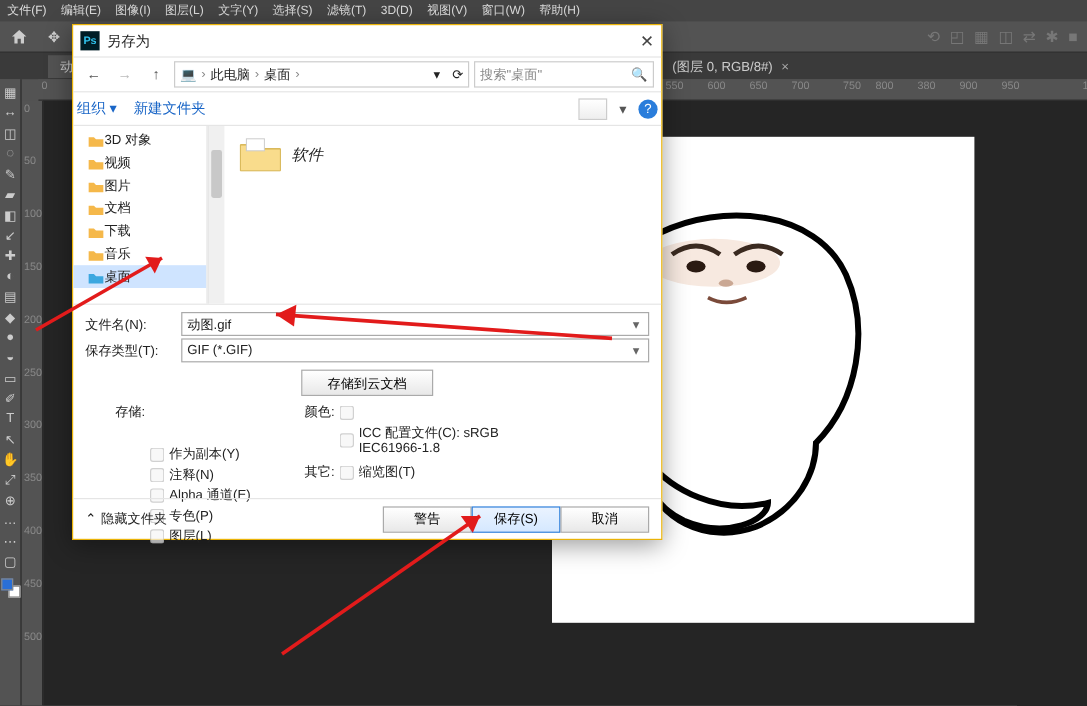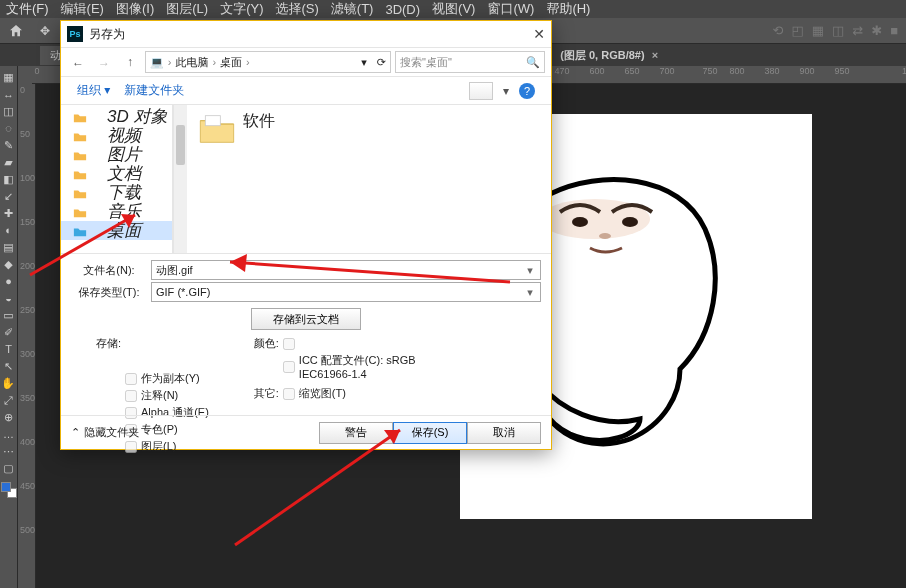--- a/index.html
+++ b/index.html
@@ -1,19 +1,19 @@
 <!DOCTYPE html>
 <html><head>
 <meta charset="utf-8">
 <style>
   * { margin: 0; padding: 0; box-sizing: border-box; font-family: "Microsoft YaHei", Arial, sans-serif; }
   body { background: #535353; width: 906px; height: 588px; overflow: hidden; position: relative; }
 
   
-  .ps-menu { height: 18px; background: #454545; display: flex; align-items: center; font-size: 13px; color: #ddd; padding-left: 6px; gap: 12px; }
+  .ps-menu { height: 18px; background: #454545; display: flex; align-items: center; font-size: 10px; color: #ddd; padding-left: 6px; gap: 12px; }
   .ps-menu span { cursor: default; }
 
   
   .ps-optbar { height: 26px; background: #535353; display: flex; align-items: center; gap: 14px; padding-left: 6px; color: #bbb; font-size: 12px; border-bottom: 1px solid #2a2a2a; }
   .ps-home { width: 20px; height: 20px; display:flex;align-items:center;justify-content:center; }
   .ps-home svg { fill:#ccc; }
   .opt-icons { margin-left:auto; margin-right:8px; display:flex; gap:8px; color:#777;}
   .opt-icons span{font-size:13px;}
 
   
@@ -44,39 +44,39 @@
   
   .dialog { position:absolute; left:60px; top:20px; width:492px; height:430px; background:#fff; border:1px solid #eab308; box-shadow:0 4px 20px rgba(0,0,0,.4); font-size:12px; color:#222;}
   .dlg-title{height:26px; display:flex; align-items:center; padding:0 6px; gap:6px;}
   .dlg-title .ps-ico{width:16px;height:16px;background:#001d26;color:#31c5f0;font-size:9px;font-weight:bold;display:flex;align-items:center;justify-content:center;}
   .dlg-title .close{margin-left:auto;font-size:14px;cursor:pointer;color:#444;}
   .dlg-nav{height:30px;border-top:1px solid #e5e5e5;border-bottom:1px solid #e5e5e5;display:flex;align-items:center;gap:4px;padding:0 6px;}
   .nav-btn{width:22px;height:22px;display:flex;align-items:center;justify-content:center;color:#555;cursor:pointer;}
   .breadcrumb{flex:1;height:22px;border:1px solid #ccc;background:#fff;display:flex;align-items:center;padding:0 4px;gap:4px;font-size:11px;}
   .breadcrumb .sep{color:#888;}
   .searchbox{width:150px;height:22px;border:1px solid #ccc;display:flex;align-items:center;padding:0 4px;color:#888;font-size:11px;gap:4px;}
-  .dlg-toolbar{height:28px;border-bottom:1px solid #e5e5e5;display:flex;align-items:center;gap:14px;padding:0 16px;color:#1a66c7;font-size:12px;}
+  .dlg-toolbar{height:28px;border-bottom:1px solid #e5e5e5;display:flex;align-items:center;gap:14px;padding:0 3px;color:#1a66c7;font-size:12px;}
   .dlg-toolbar .right{margin-left:auto;display:flex;align-items:center;gap:10px;color:#555;}
   .view-btn{width:24px;height:18px;border:1px solid #ccc;background:linear-gradient(#fff,#eee);}
   .help-ico{width:16px;height:16px;border-radius:50%;background:#2a7ddb;color:#fff;font-size:11px;display:flex;align-items:center;justify-content:center;}
 
   .explorer{display:flex;height:148px;}
   .tree{width:112px;border-right:1px solid #e5e5e5;overflow:hidden;padding-top:2px;}
-  .tree-item{height:19px;display:flex;align-items:center;gap:20px;padding-left:12px;font-size:17px;cursor:pointer;font-style:italic;}
+  .tree-item{height:19px;display:flex;align-items:center;gap:0;padding-left:12px;font-size:11px;cursor:pointer;}
   .tree-item.sel{background:#cfe4ff;}
   .tree-ico{width:14px;height:12px;}
   .tree-scroll{width:14px;background:#f0f0f0;border-left:1px solid #e5e5e5; position:relative;}
   .tree-scroll::before{content:"";position:absolute;left:2px;right:2px;top:20px;height:40px;background:#c8c8c8;border-radius:2px;}
   .file-pane{flex:1;padding:6px 10px;}
-  .file-item{display:flex;gap:6px;font-size:16px;}
+  .file-item{display:flex;align-items:center;gap:6px;font-size:13px;font-style:italic;}
   .folder-big{width:40px;height:36px;}
 
   .form-area{border-top:1px solid #e5e5e5;padding:4px 10px 6px;}
   .form-row{display:flex;align-items:center;margin:2px 0;}
-  .form-row label{width:80px;text-align:center;font-size:11px;padding-right:4px;}
+  .form-row label{width:80px;text-align:left;font-size:11px;padding-right:4px;}
   .combo{flex:1;height:20px;border:1px solid #aaa;background:#fff;display:flex;align-items:center;padding:0 4px;font-size:11px;position:relative;}
   .combo .dd{position:absolute;right:2px;top:2px;bottom:2px;width:16px;display:flex;align-items:center;justify-content:center;color:#666;}
   .cloud-btn{width:110px;height:22px;border:1px solid #aaa;background:linear-gradient(#fff,#e8e8e8);font-size:11px;margin:6px auto 4px;display:block;}
 
   .options{display:flex;gap:30px;font-size:11px;padding:0 10px 6px;}
   .chk{display:flex;align-items:center;gap:4px;margin:2px 0;}
   .chk input{width:12px;height:12px;}
   .opt-label{width:40px;text-align:right;display:inline-block;}
   .opt-right .chk .txt{max-width:150px;}
 
@@ -122,33 +122,33 @@
     <span>▦</span>
     <span>◫</span>
     <span>⇄</span>
     <span>✱</span>
     <span>■</span>
   </div>
 </div>
 
 <div class="doc-tabs">
   <span class="doc-tab"><span>动图 @</span></span>
-  <span style="margin-left:460px;font-weight:bold;"><span>(图层 0, RGB/8#)</span> <span style="margin-left:4px;color:#aaa;">×</span></span>
+  <span style="margin-left:460px;"><span>(图层 0, RGB/8#)</span> <span style="margin-left:4px;color:#aaa;">×</span></span>
 </div>
 
 <div class="ruler-h" id="rulerH">
     <span class="num" style="left: 5px;">0</span>
     <span class="num" style="left: 40px;">50</span>
     <span class="num" style="left: 75px;">100</span>
     <span class="num" style="left: 110px;">150</span>
     <span class="num" style="left: 145px;">200</span>
     <span class="num" style="left: 180px;">250</span>
     <span class="num" style="left: 215px;">300</span>
     <span class="num" style="left: 250px;">350</span>
-    <span class="num" style="left: 530px;">470</span>
+    <span class="num" style="left: 530px;">550</span>
     <span class="num" style="left: 565px;">600</span>
     <span class="num" style="left: 600px;">650</span>
     <span class="num" style="left: 635px;">700</span>
     <span class="num" style="left: 678px;">750</span>
     <span class="num" style="left: 705px;">800</span>
     <span class="num" style="left: 740px;">380</span>
     <span class="num" style="left: 775px;">900</span>
     <span class="num" style="left: 810px;">950</span>
     <span class="num" style="left: 880px;">1000</span>
   </div>
@@ -365,21 +365,21 @@
           </div>
       </div>
       <div class="opt-col opt-right">
         <div class="chk">
             <span class="opt-label">颜色:</span>
           <input type="checkbox" disabled="" style="">
         </div>
         <div class="chk">
             <span class="opt-label"></span>
           <input type="checkbox" disabled="" style="">
-            <span class="txt">ICC 配置文件(C): sRGB IEC61966-1.4</span>
+            <span class="txt">ICC 配置文件(C): sRGB IEC61966-1.8</span>
         </div>
         <div class="chk" style="margin-top:6px;">
             <span class="opt-label">其它:</span>
           <input type="checkbox" disabled="" style="">
             <span class="txt">缩览图(T)</span>
         </div>
       </div>
     </div>
   </div>
 

